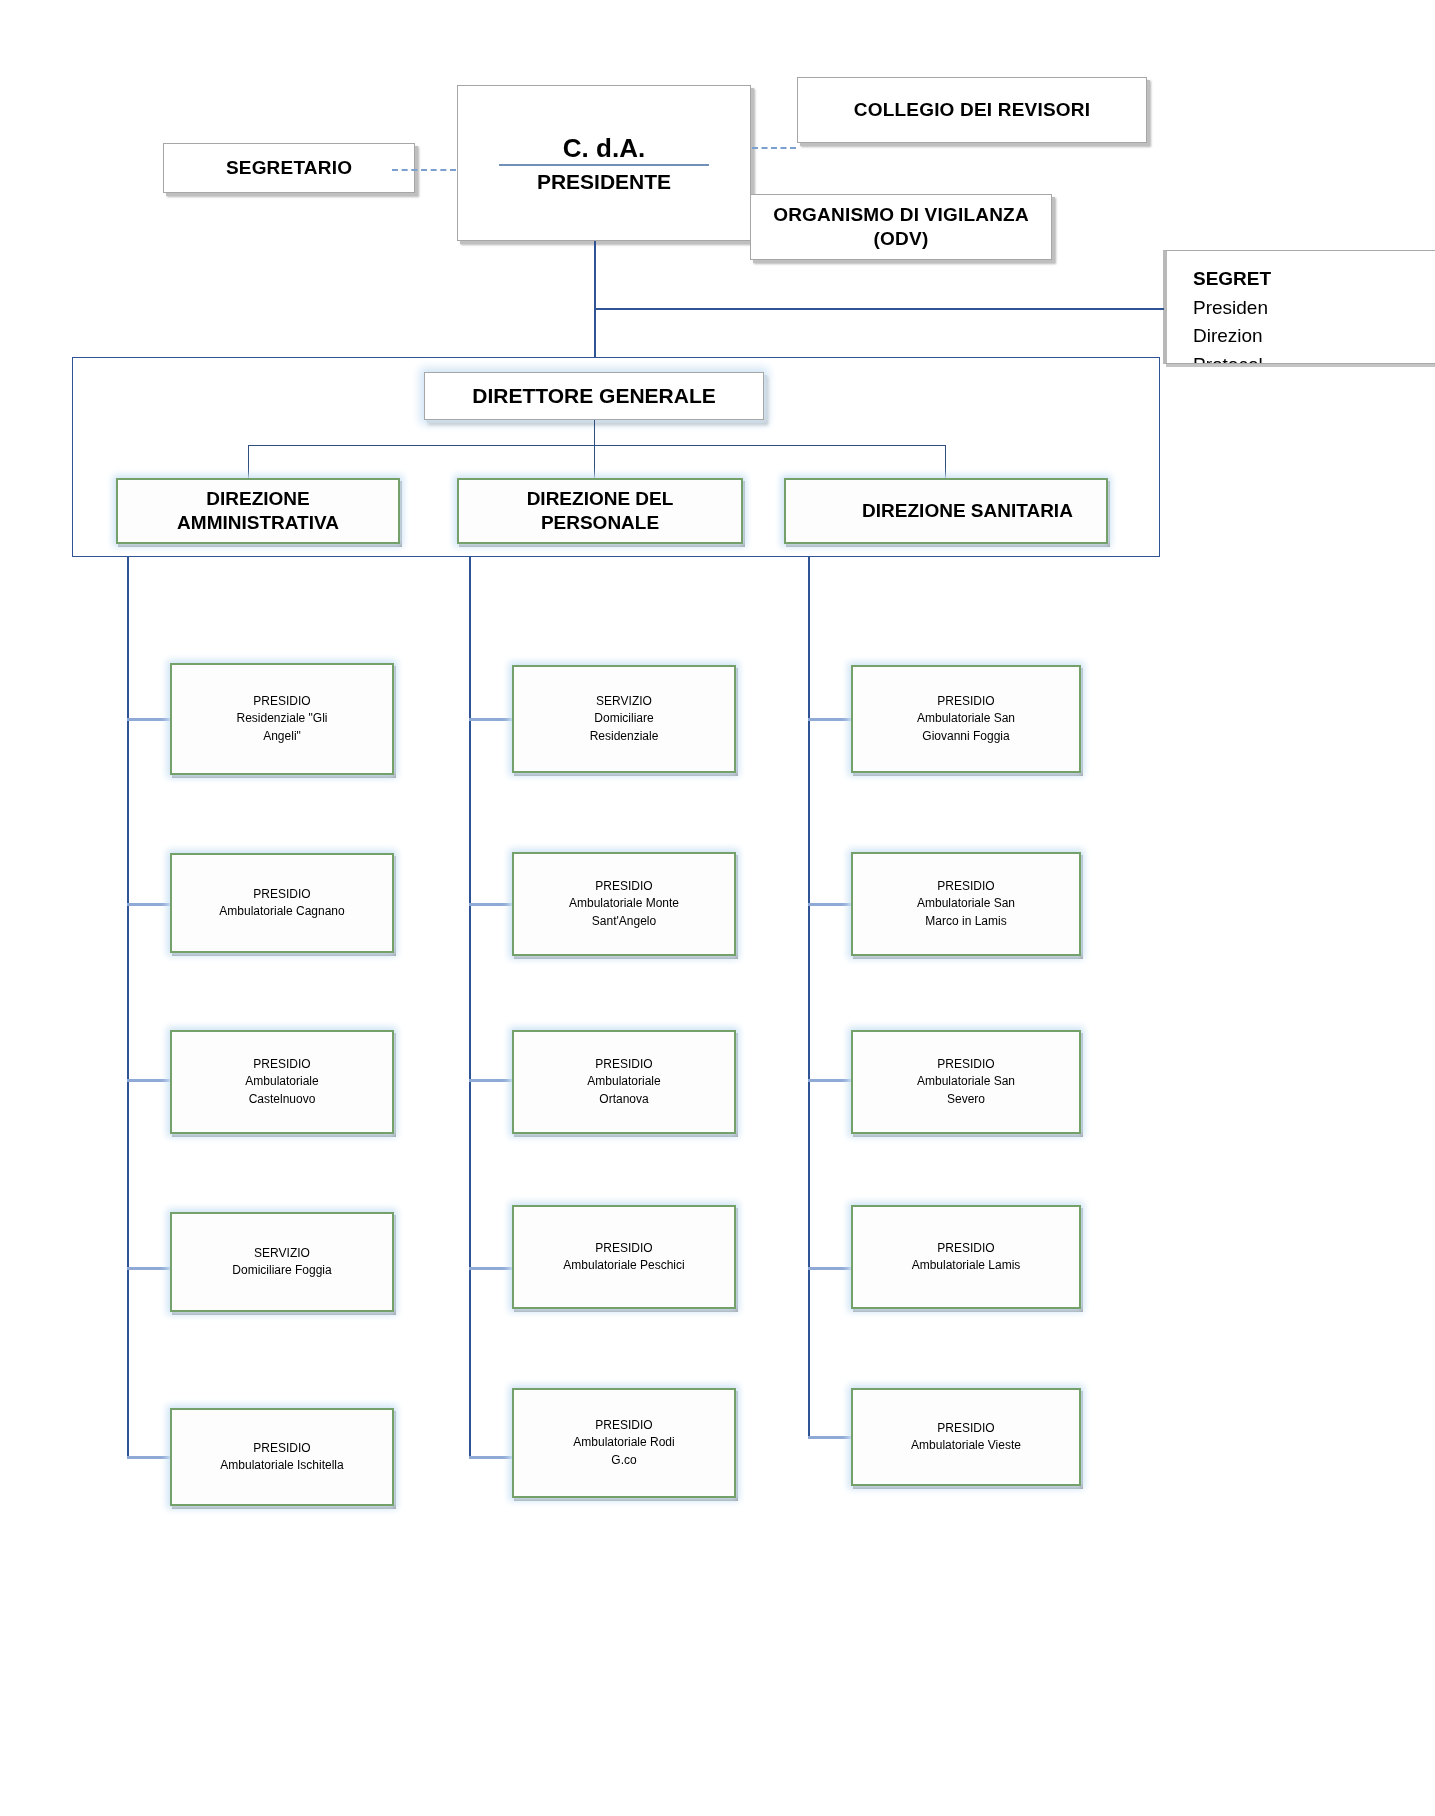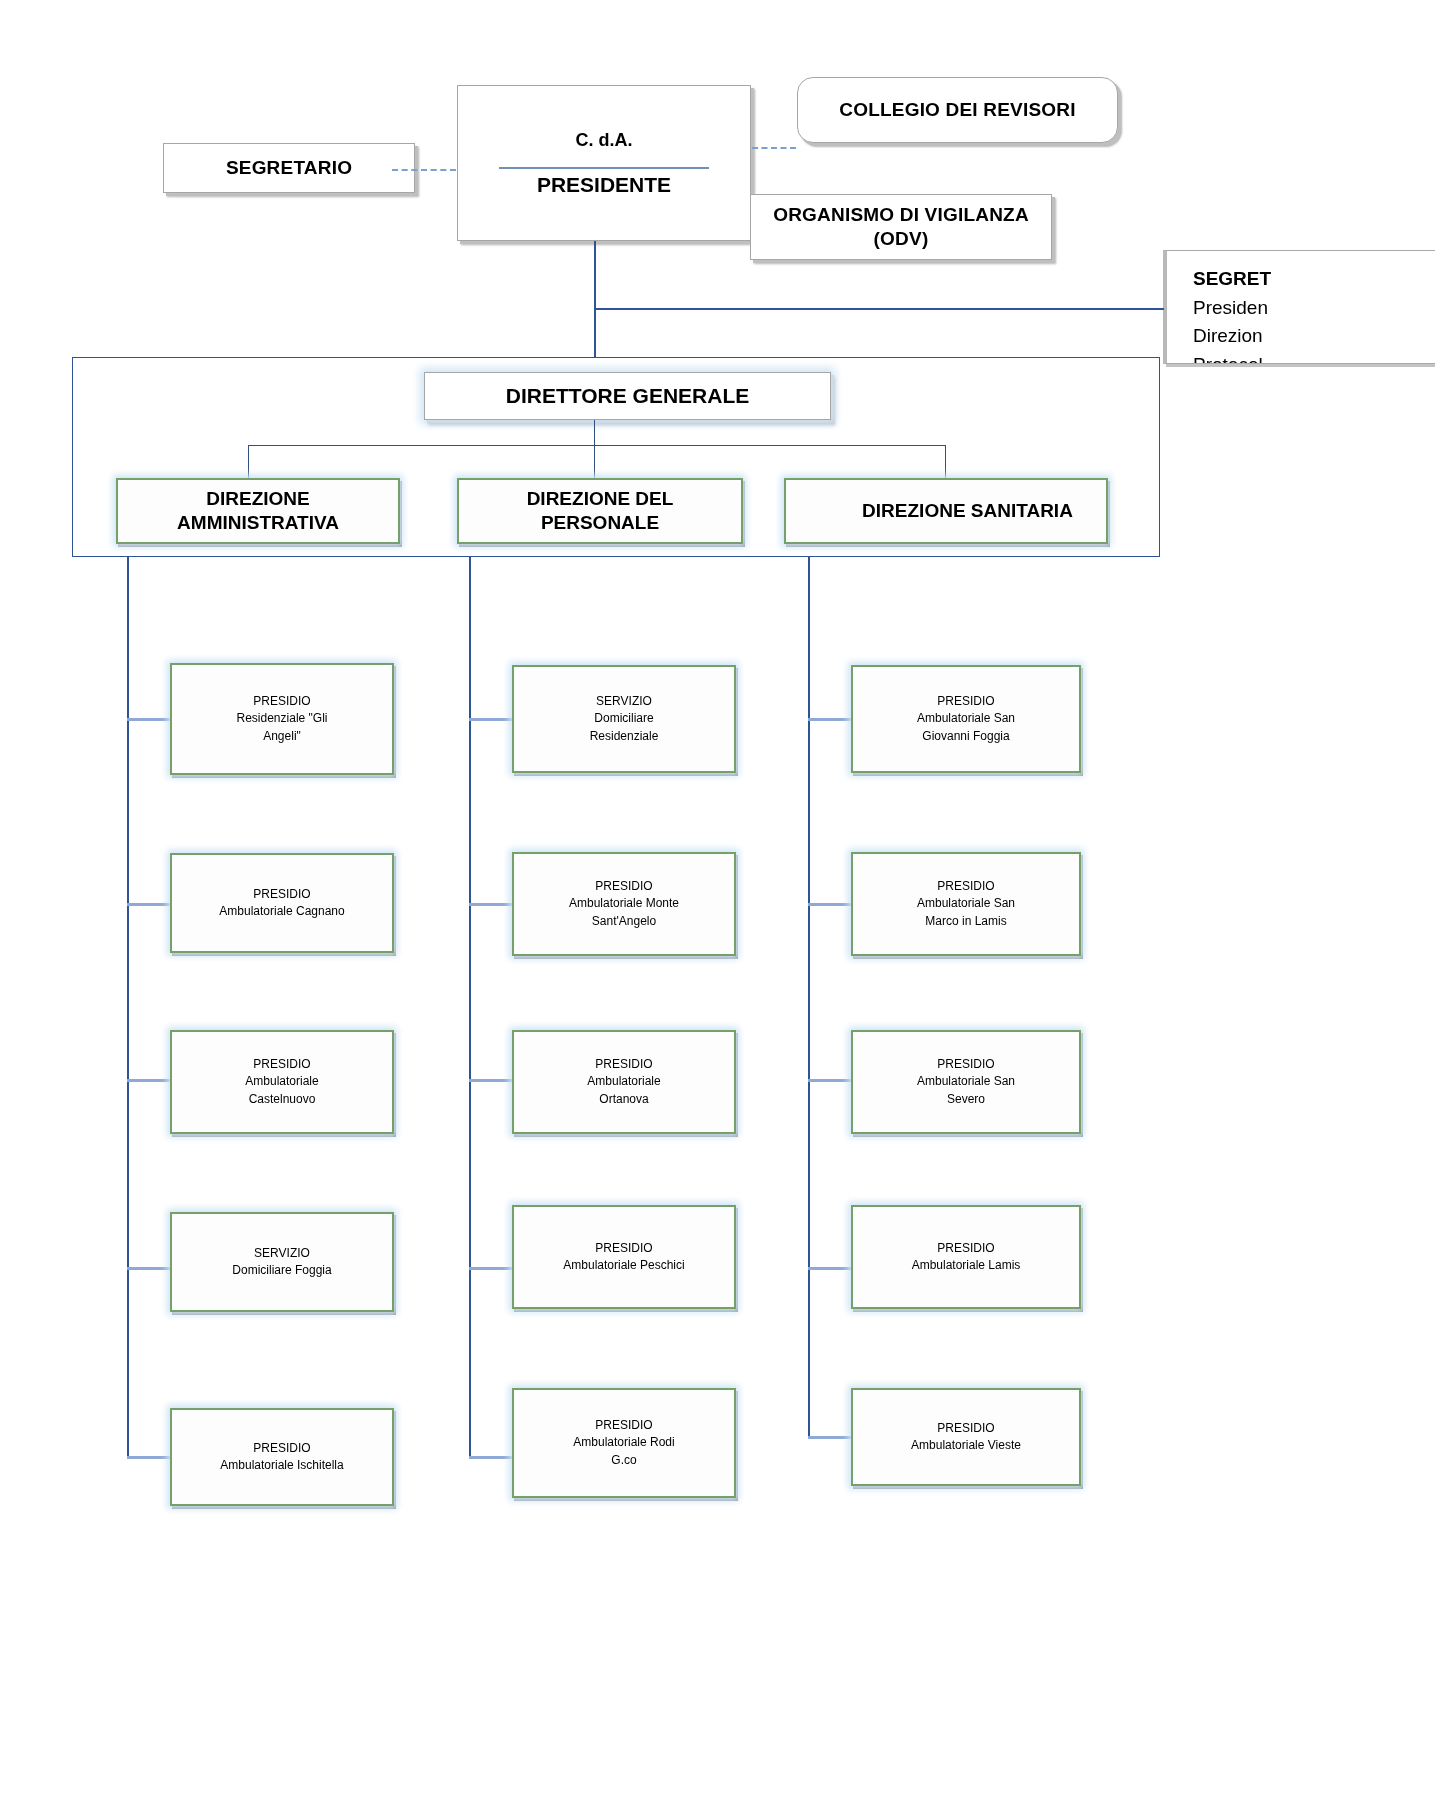--- a/index.html
+++ b/index.html
@@ -32,22 +32,22 @@
     font-size: 19px;
     color: #000000;
     line-height: 1.25;
     letter-spacing: .2px;
     padding: 2px 6px;
   }
 
   
   .cda-inner { width: 100%; text-align: center; }
   .cda-top {
-    font-weight: bold; font-size: 18px; color: #000;
-    padding-bottom: 16px;
+    font-weight: bold; font-size: 26px; color: #000;
+    padding-bottom: 0;
   }
   .cda-rule {
     height: 0; border-bottom: 2px solid #7090b8;
     margin: 0 auto 4px auto; width: 72%;
   }
   .cda-bottom { font-weight: bold; font-size: 21px; color: #000; }
 
   
   .boxg {
     position: absolute;
@@ -131,21 +131,21 @@
       <div class="cda-top">C. d.A.</div>
       <div class="cda-rule"></div>
       <div class="cda-bottom">PRESIDENTE</div>
     </div>
   </div>
 
   <div class="dash" style="left:752px; top:147px; width:44px;"></div>
 
   <div class="dash" style="left:752px; top:201px; width:44px;"></div>
 
-  <div class="box3d" style="left:797px; top:77px; width:321px; height:66px;border-radius:16px;">
+  <div class="box3d" style="left:797px; top:77px; width:350px; height:66px;">
     <span class="lbl">COLLEGIO DEI REVISORI</span>
   </div>
 
   <div class="box3d" style="left:750px; top:194px; width:302px; height:66px;">
     <span class="lbl">
       <span>ORGANISMO DI VIGILANZA</span><br>
       <span>(ODV)</span>
     </span>
   </div>
 
@@ -157,21 +157,21 @@
   </div>
 
   <div class="lnb lnb-v" style="left:594px; top:241px; height:68px;"></div>
 
   <div class="lnb lnb-h" style="left:594px; top:308px; width:570px;"></div>
 
   <div class="lnb lnb-v" style="left:594px; top:308px; height:50px;"></div>
 
   <div class="frame" style="left:72px; top:357px; width:1088px; height:200px;"></div>
 
-  <div class="boxdg" style="left:424px; top:372px; width:407px; height:48px;">
+  <div class="boxdg" style="left:424px; top:372px; width:340px; height:48px;">
     <span class="lbl">DIRETTORE GENERALE</span>
   </div>
 
   <div class="thin" style="left:594px; top:420px; width:1px; height:26px;"></div>
 
   <div class="thin" style="left:248px; top:445px; width:698px; height:1px;"></div>
 
   <div class="thin" style="left:248px; top:445px; width:1px; height:33px;"></div>
   <div class="thin" style="left:594px; top:445px; width:1px; height:33px;"></div>
   <div class="thin" style="left:945px; top:445px; width:1px; height:33px;"></div>

